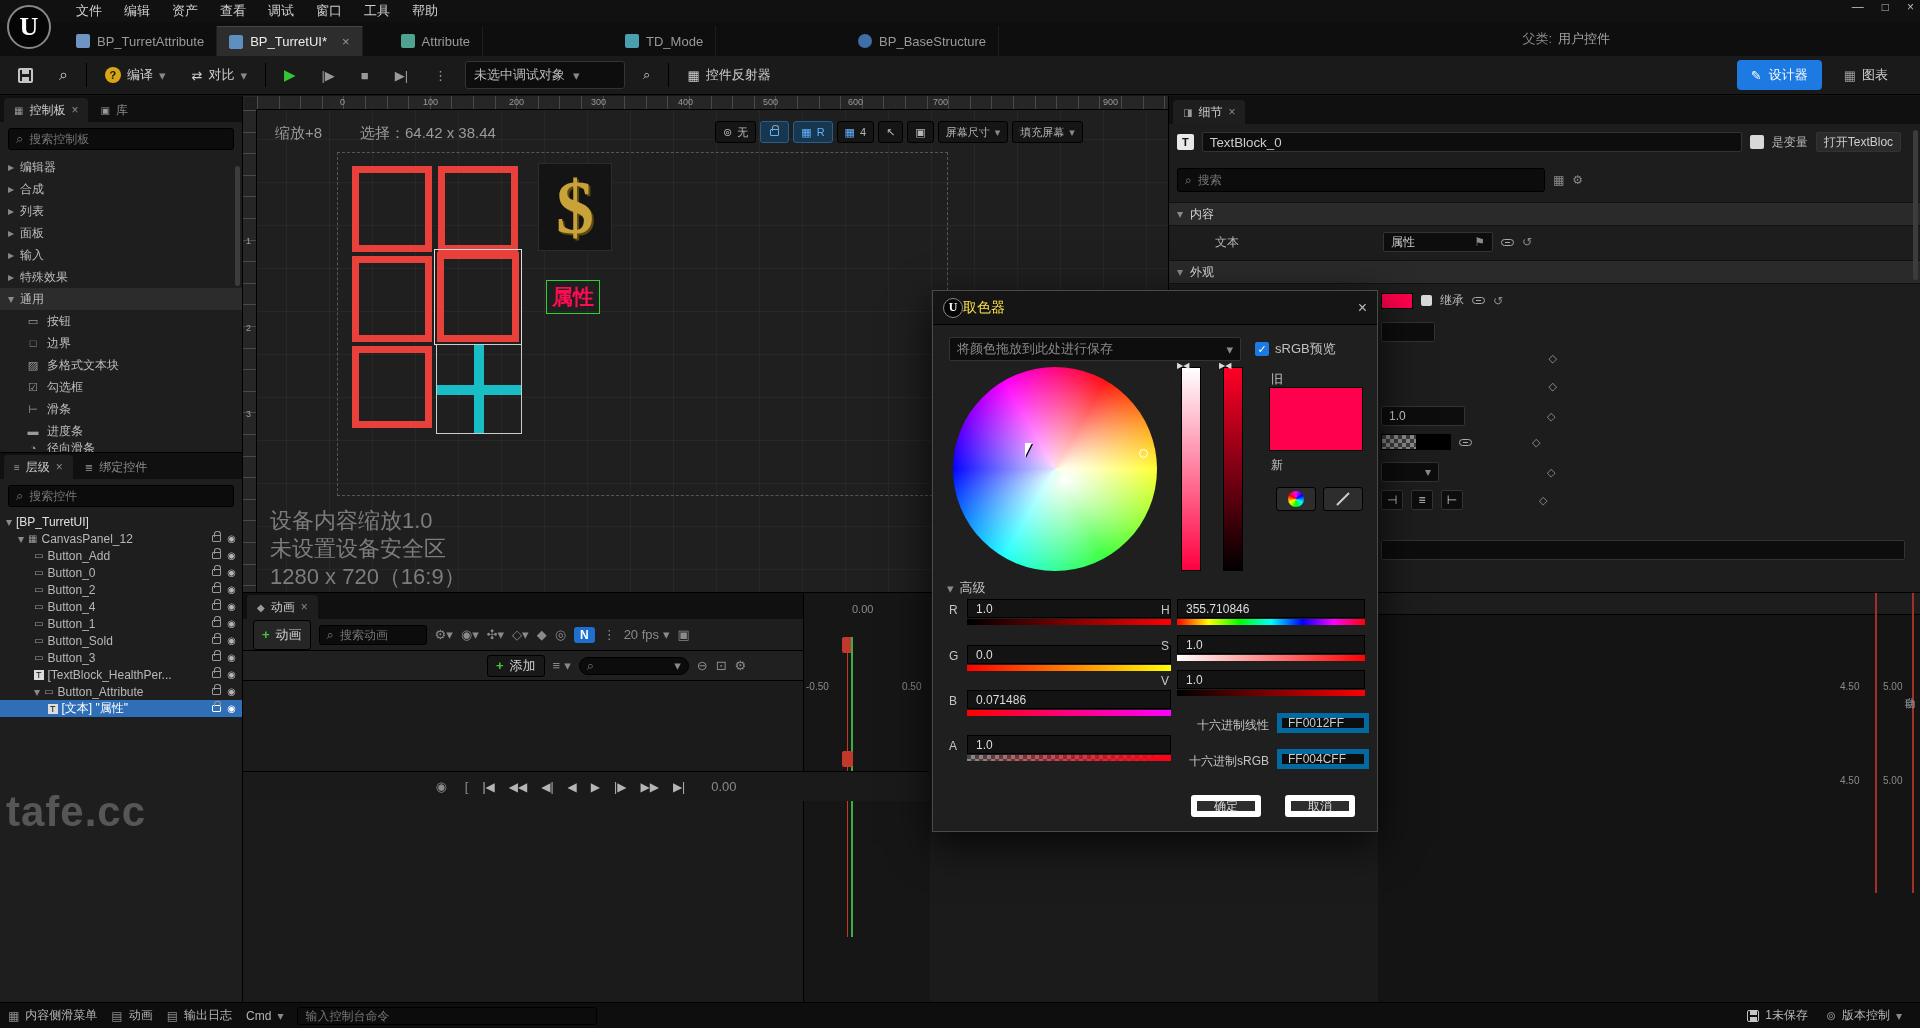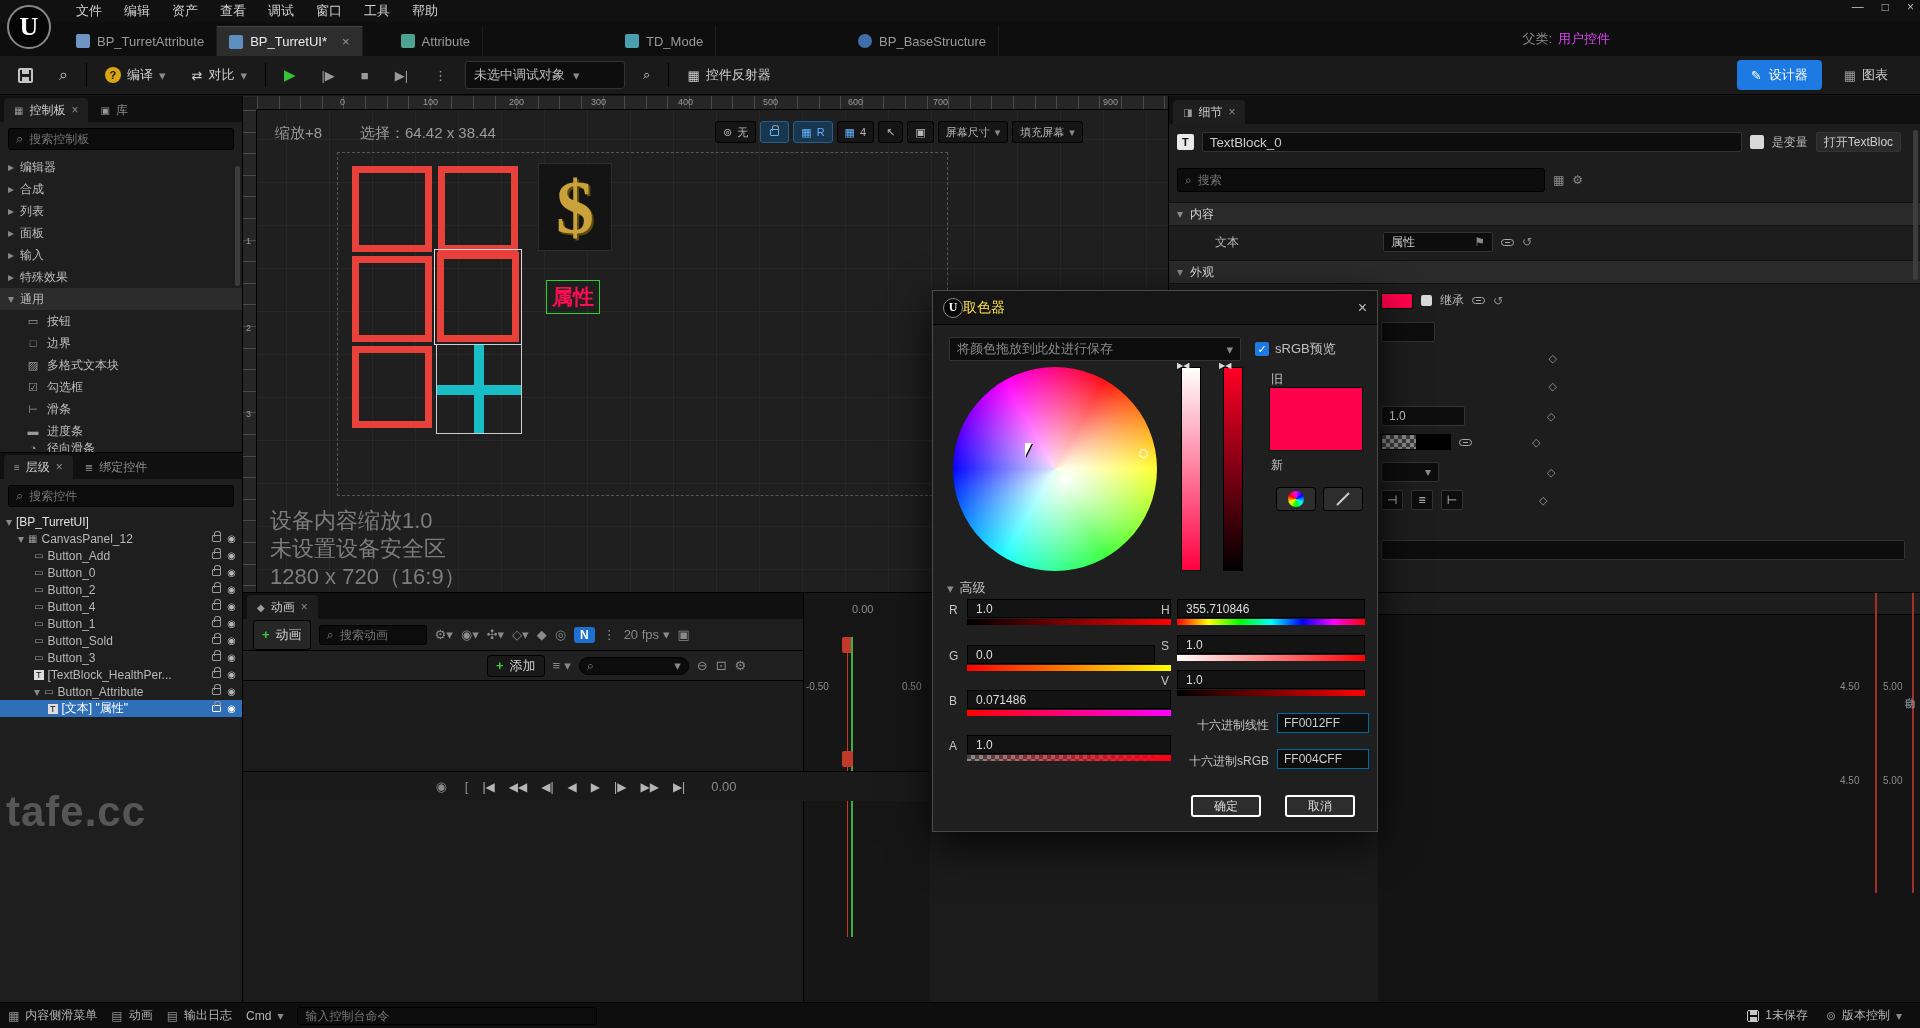--- a/index.html
+++ b/index.html
@@ -3,21 +3,21 @@
 <meta charset="utf-8">
 <style>
   *{box-sizing:border-box;margin:0;padding:0;}
   html,body{background:#000;}
   body{font-family:"Liberation Sans","DejaVu Sans",sans-serif;}
   #app{position:relative;width:1920px;height:1028px;background:#161616;color:#c0c0c0;font-size:13px;overflow:hidden;}
   .abs{position:absolute;}
   .row{display:flex;align-items:center;}
   .gap4{gap:4px;}.gap6{gap:6px;}.gap8{gap:8px;}
   .dim{color:#8a8a8a;}
-  .white{color:#d946ef;}
+  .white{color:#a3a3a3;}
 
   
   #menubar{left:0;top:0;width:1920px;height:22px;background:#111;display:flex;align-items:center;padding-left:66px;gap:2px;z-index:5;}
   .menu-item{padding:2px 10px;color:#cfcfcf;font-size:13px;}
   .winbtns{position:absolute;right:6px;top:0;display:flex;gap:18px;color:#bbb;font-size:12px;}
   #ue-logo{left:7px;top:5px;width:44px;height:44px;border-radius:50%;background:#050505;border:2px solid #888;display:flex;align-items:center;justify-content:center;color:#fff;font-family:"Liberation Serif",serif;font-weight:bold;font-size:26px;z-index:9;}
   #tabbar{left:0;top:22px;width:1920px;height:34px;background:#0e0e0e;display:flex;align-items:flex-end;padding-left:64px;}
   .doc-tab{height:30px;display:flex;align-items:center;gap:7px;padding:0 12px;color:#9a9a9a;font-size:13px;border-right:1px solid #1d1d1d;}
   .doc-tab .tabicon{width:14px;height:14px;border-radius:2px;}
   .doc-tab.active{background:#2d2d2d;color:#ececec;border-top:1px solid #444;}
@@ -80,22 +80,22 @@
   .dmd{color:#9a9a9a;font-size:11px;}
   .checker{background:conic-gradient(#8a8a8a 25%,#3c3c3c 0 50%,#8a8a8a 0 75%,#3c3c3c 0) 0 0/8px 8px;}
 
   
   #picker{left:932px;top:290px;width:446px;height:542px;background:#1f1f1f;border:1px solid #4a4a4a;box-shadow:0 12px 40px #000c;z-index:50;}
   #picker .title{height:34px;background:#151515;border-bottom:1px solid #000;display:flex;align-items:center;padding:0 10px;}
   .chanbox{position:absolute;height:19px;background:#131313;border:1px solid #000;color:#ddd;font-size:12px;display:flex;align-items:center;padding:0 8px;}
   .chanlab{position:absolute;font-size:12px;color:#c5c5c5;}
   .gradbar{position:absolute;height:6px;}
   .hexlab{position:absolute;font-size:12px;color:#c5c5c5;text-align:right;}
-  .hexin{position:absolute;height:20px;background:#0d0d0d;border:1px solid #0369a1;color:#ccc;font-size:12px;padding:0 6px;width:92px;font-family:inherit;}
-  .pkbtn{position:absolute;width:70px;height:22px;background:#2d2d2d;border:2px solid #ffffff;border-radius:3px;color:#ddd;font-size:12px;display:flex;align-items:center;justify-content:center;}
+  .hexin{position:absolute;height:20px;background:#0d0d0d;border:5px solid #0369a1;color:#ccc;font-size:12px;padding:0 6px;width:92px;font-family:inherit;}
+  .pkbtn{position:absolute;width:70px;height:22px;background:#2d2d2d;border:6px solid #ffffff;border-radius:3px;color:#ddd;font-size:12px;display:flex;align-items:center;justify-content:center;}
 
   
   #statusbar{left:0;top:1002px;width:1920px;height:26px;background:#0e0e0e;border-top:1px solid #000;display:flex;align-items:center;gap:14px;padding:0 8px;font-size:12px;color:#b5b5b5;}
   #watermark{left:6px;top:788px;font-size:42px;font-weight:bold;color:#9a9a9a;opacity:.45;z-index:40;letter-spacing:1px;}
 </style>
 </head>
 <body>
 
 <div id="app">
 
@@ -669,21 +669,21 @@
       <span class="dim">▾</span>
       <span>高级</span>
     </div>
 
     <span class="chanlab" style="left:16px;top:312px;">R</span>
     <div class="chanbox" style="left:34px;top:308px;width:204px;">
         <span>1.0</span>
       </div>
     <div class="gradbar" style="left:34px;top:328px;width:204px;background:linear-gradient(to right,#000,#f00);"></div>
     <span class="chanlab" style="left:16px;top:358px;">G</span>
-    <div class="chanbox" style="left:34px;top:354px;width:188px;">
+    <div class="chanbox" style="left:34px;top:354px;width:204px;">
         <span>0.0</span>
       </div>
     <div class="gradbar" style="left:34px;top:374px;width:204px;background:linear-gradient(to right,#f00,#ff0);"></div>
     <span class="chanlab" style="left:16px;top:403px;">B</span>
     <div class="chanbox" style="left:34px;top:399px;width:204px;">
         <span>0.071486</span>
       </div>
     <div class="gradbar" style="left:34px;top:419px;width:204px;background:linear-gradient(to right,#f00,#f0f);"></div>
     <span class="chanlab" style="left:16px;top:448px;">A</span>
     <div class="chanbox" style="left:34px;top:444px;width:204px;">

